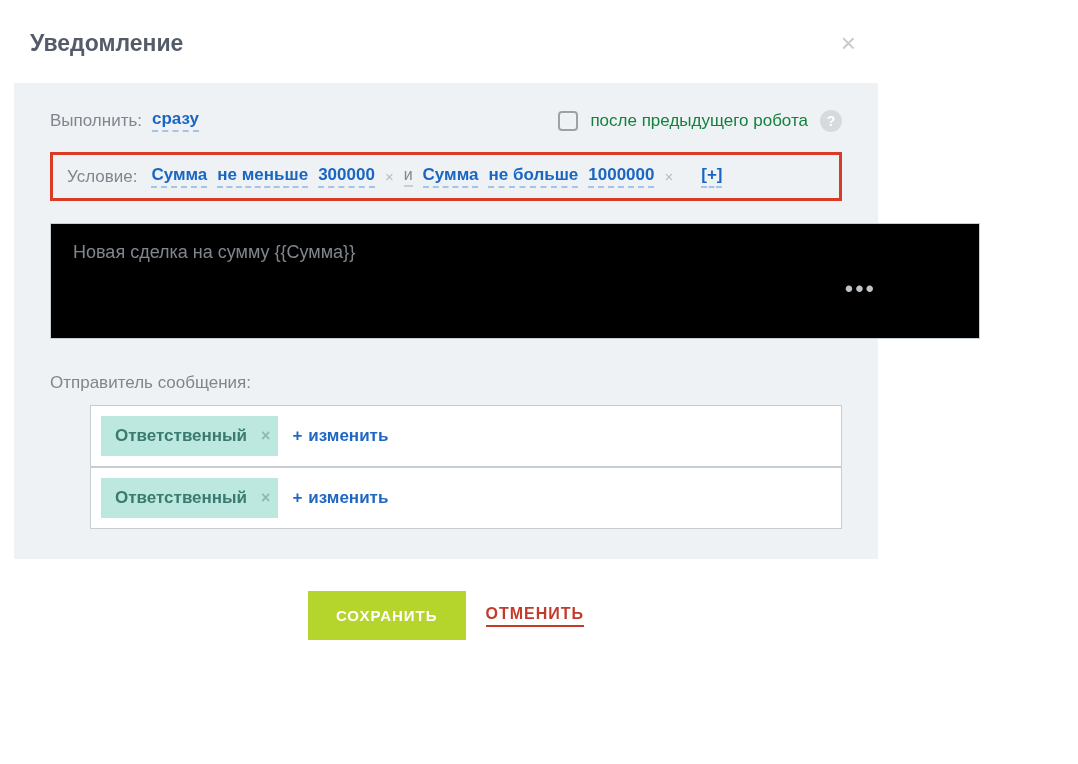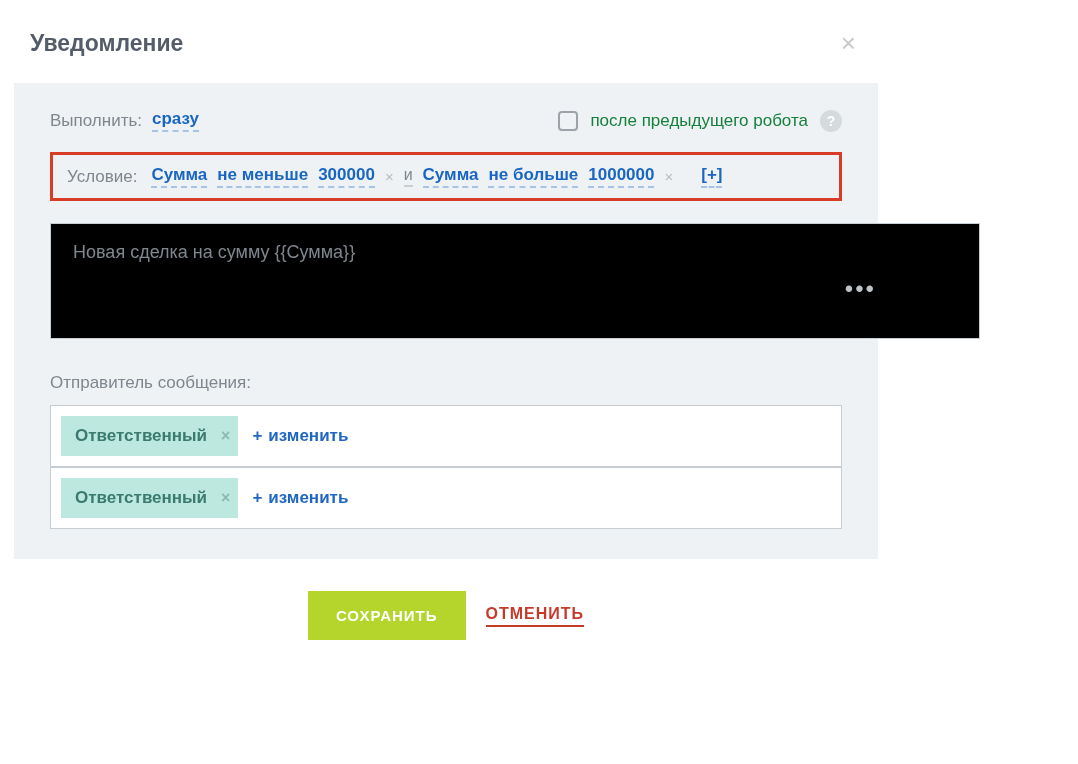--- a/index.html
+++ b/index.html
@@ -19,21 +19,21 @@
 .condition-box { border: 3px solid #d83c27; padding: 10px 14px; display: flex; align-items: center; flex-wrap: wrap; gap: 10px; }
 .cond-label { color: #80868e; font-size: 17px; margin-right: 4px; }
 .cond-x { color: #b7bcc1; font-size: 15px; cursor: pointer; }
 .cond-and { color: #80868e; border-bottom: 2px dashed #c9cdd1; padding-bottom: 1px; font-size: 16px; cursor: pointer; }
 .add-cond { color: #1a66c2; font-weight: 700; font-size: 17px; border-bottom: 2px dashed #a7c3e5; padding-bottom: 1px; cursor: pointer; margin-left: 18px; }
 .textarea-wrap { position: relative; margin-top: 22px; }
 .textarea { width: 930px; height: 116px; border: 1px solid #c6cdd3; background: #000000; padding: 18px 22px; font-size: 18px; color: #80868e; resize: none; font-family: inherit; }
 .textarea::placeholder { color: #80868e; }
 .more-dots { position: absolute; right: -34px; top: 52px; color: #bfc4c9; font-size: 24px; letter-spacing: 2px; cursor: pointer; }
 .section-label { color: #80868e; font-size: 17px; margin-top: 30px; margin-bottom: 12px; }
-.recipient-box { background: #fff; border: 1px solid #c6cdd3; padding: 10px 10px; display: flex; align-items: center; }
+.recipient-box { background: #fff; border: 1px solid #c6cdd3; padding: 10px 10px; display: flex; align-items: center; margin-left: 40px; }
 .tag { background: #bce8df; color: #3a7a6f; padding: 10px 8px 10px 14px; font-size: 17px; font-weight: 600; display: inline-flex; align-items: center; margin-right: 14px; }
 .tag-x { color: #8fb8b0; margin-left: 14px; font-size: 16px; cursor: pointer; }
 .change-link { color: #2067c2; font-size: 17px; font-weight: 700; cursor: pointer; }
 .change-plus { font-weight: 700; margin-right: 6px; }
 .footer { display: flex; justify-content: center; align-items: center; gap: 20px; padding: 32px 0 30px; }
 .btn-save { background: #b6d52c; color: #fff; border: none; padding: 16px 28px; font-size: 15px; font-weight: 700; letter-spacing: 1px; cursor: pointer; }
 .btn-cancel { color: #c43a2b; font-size: 16px; font-weight: 700; letter-spacing: 1px; border-bottom: 2px solid #c43a2b; padding-bottom: 2px; cursor: pointer; }
 </style>
 </head>
 <body>

